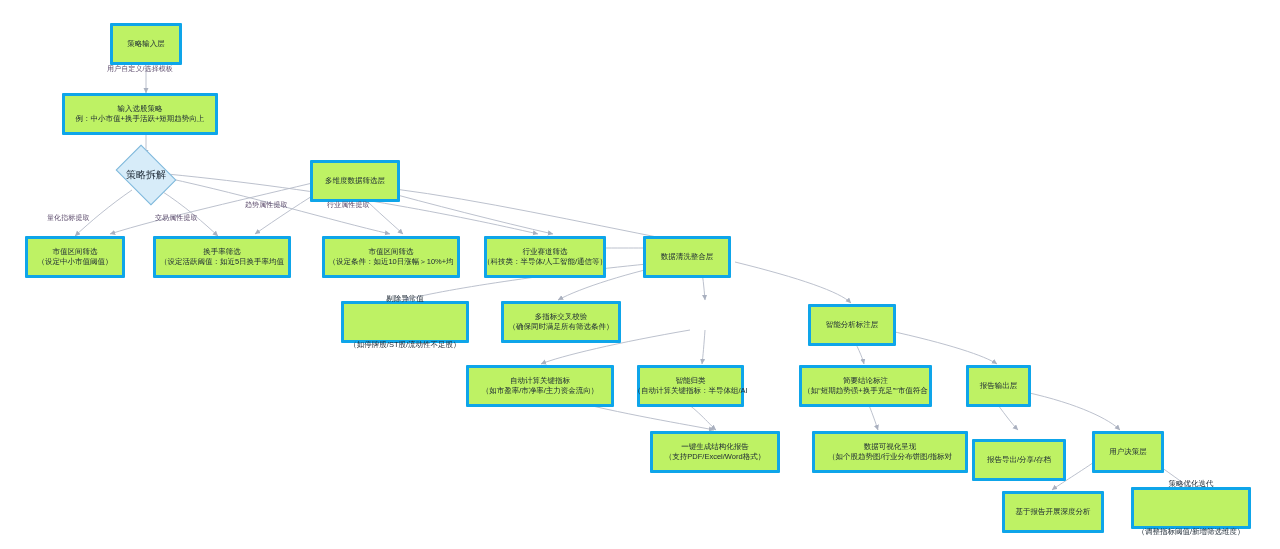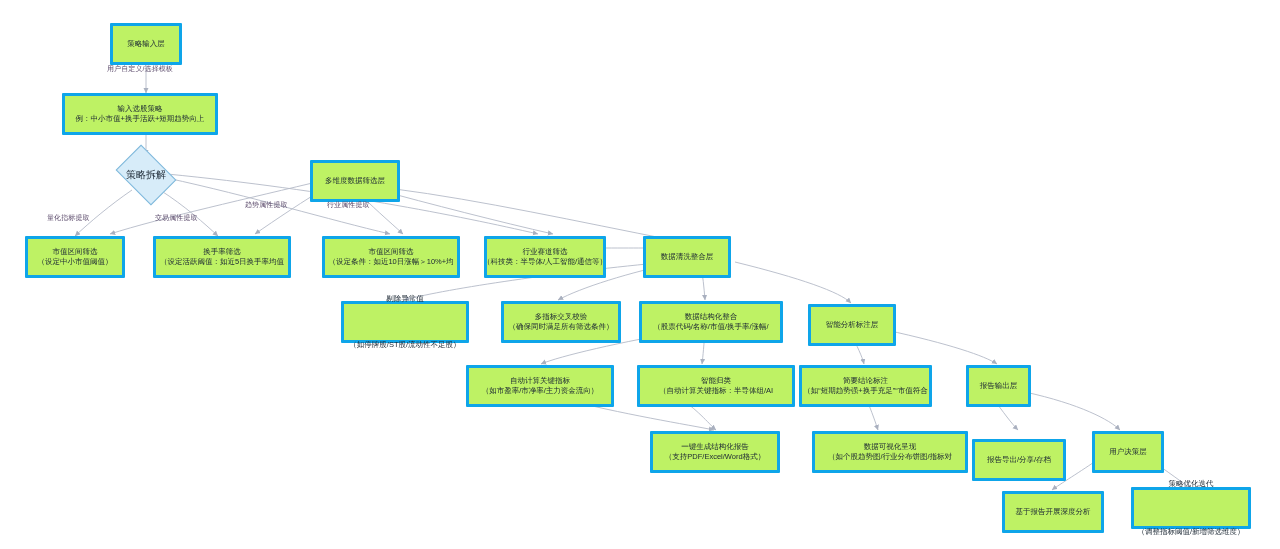--- a/index.html
+++ b/index.html
@@ -190,35 +190,31 @@
   <div class="node" style="left:341px; top:301px; width:128px; height:33px;gap:36px;">
     <span class="ln1">剔除异常值</span>
     <span class="ln2">（如停牌股/ST股/流动性不足股）</span>
   </div>
 
   <div class="node" style="left:501px; top:301px; width:120px; height:33px;">
     <span class="ln1">多指标交叉校验</span>
     <span class="ln2">（确保同时满足所有筛选条件）</span>
   </div>
 
-  <div class="node" style="left:639px; top:301px; width:144px; height:33px;">
-    <span class="ln1">数据结构化整合</span>
-    <span class="ln2">（股票代码/名称/市值/换手率/涨幅/</span>
-  </div>
 
   <div class="node" style="left:808px; top:304px; width:88px; height:27px;">
     <span class="ln1">智能分析标注层</span>
   </div>
 
   <div class="node" style="left:466px; top:365px; width:148px; height:33px;">
     <span class="ln1">自动计算关键指标</span>
     <span class="ln2">（如市盈率/市净率/主力资金流向）</span>
   </div>
 
-  <div class="node" style="left:637px; top:365px; width:158px; height:33px;">
+  <div class="node" style="left:637px; top:365px; width:107px; height:33px;">
     <span class="ln1">智能归类</span>
     <span class="ln2">（自动计算关键指标：半导体组/AI</span>
   </div>
 
   <div class="node" style="left:799px; top:365px; width:133px; height:33px;">
     <span class="ln1">简要结论标注</span>
     <span class="ln2">（如“短期趋势强+换手充足”“市值符合</span>
   </div>
 
   <div class="node" style="left:966px; top:365px; width:65px; height:33px;">

